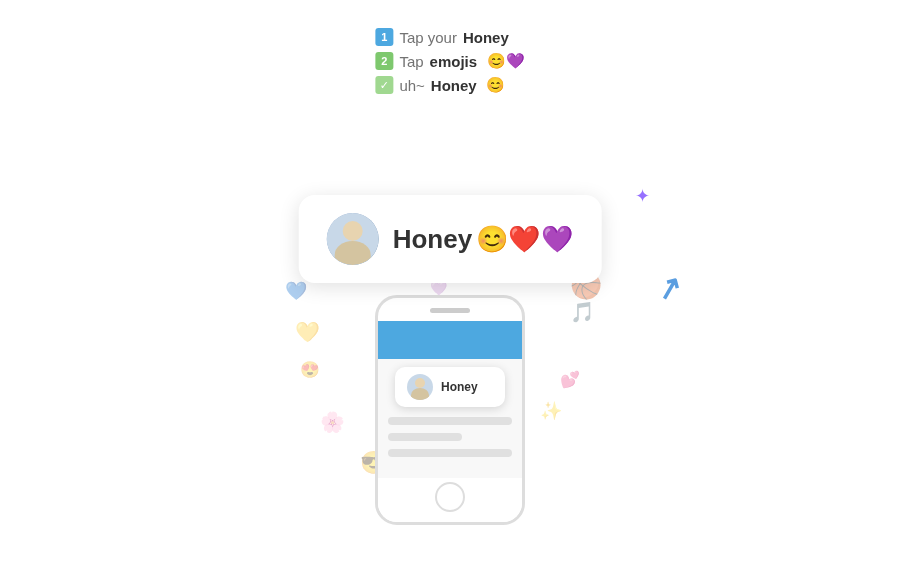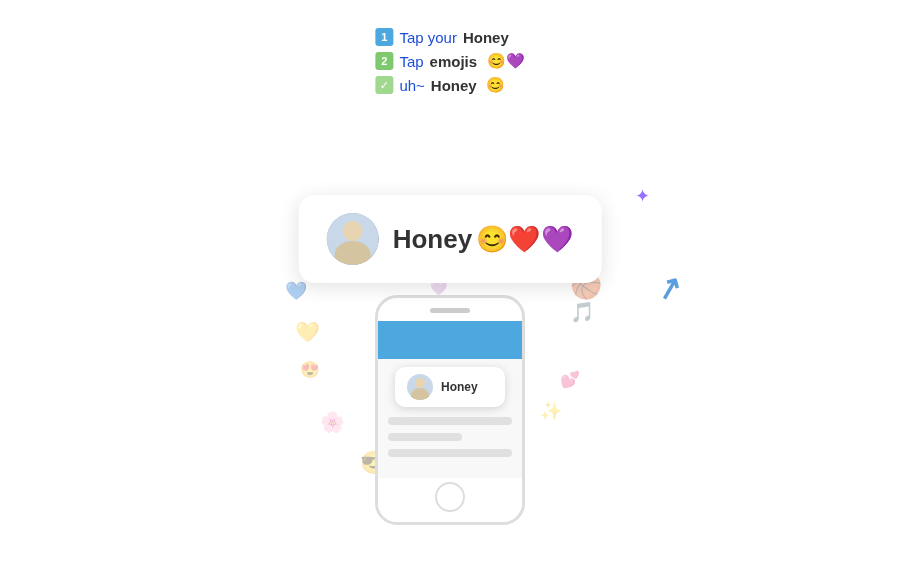--- a/index.html
+++ b/index.html
@@ -95,21 +95,21 @@
       color: white;
       flex-shrink: 0;
     }
 
     .instruction-line .bold-text {
       font-weight: 700;
       color: #333;
     }
 
     .instruction-line .normal-text {
-      color: #1d4ed8;
+      color: #737373;
     }
 
     
     .spark-icon {
       position: absolute;
       top: 185px;
       right: 250px;
       font-size: 18px;
       color: #7c4dff;
       opacity: 0.8;

